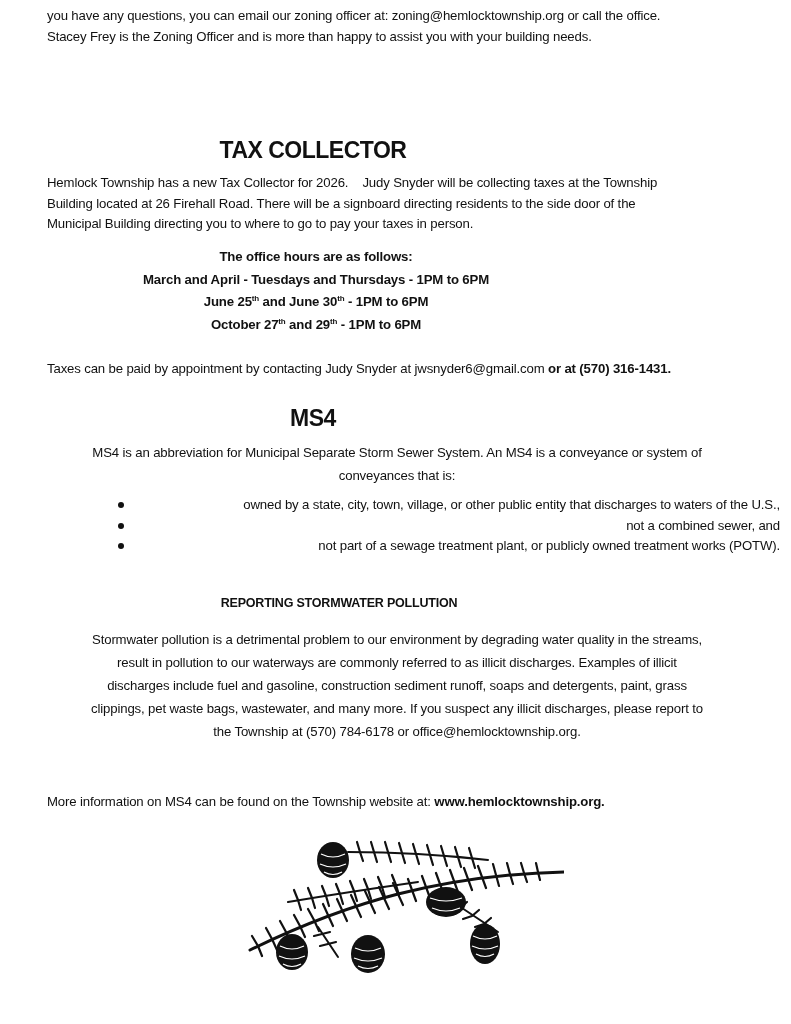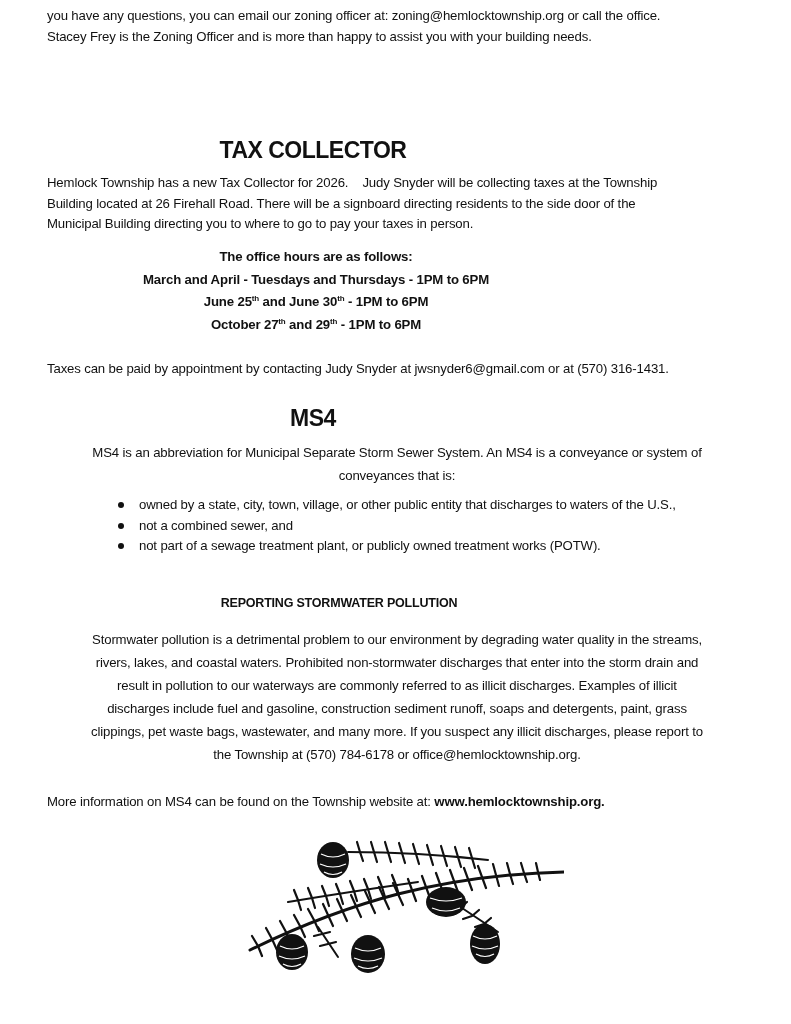--- a/index.html
+++ b/index.html
@@ -23,21 +23,21 @@
       position: absolute; left: 0; width: 632px; text-align: center;
       font-weight: bold; font-size: 13.2px; letter-spacing: -0.15px;
     }
     .center-block div { height: 22.5px; line-height: 22.5px; }
     sup { font-size: 8px; line-height: 0; vertical-align: 5px; }
     ul.bullets {
       position: absolute; left: 100px; top: 495px; width: 680px;
       margin: 0; padding: 0; list-style: none;
       font-size: 13.2px; letter-spacing: -0.15px;
     }
-    ul.bullets li { position: relative; padding-left: 39px; height: 20.5px; line-height: 20.5px; }
+    ul.bullets li { position: relative; padding-left: 39px; height: 20.5px; line-height: 20.5px; text-align: right; }
     ul.bullets li .dot {
       position: absolute; left: 18px; top: 7px; width: 6px; height: 6px;
       border-radius: 50%; background: #111111;
     }
     .subhead {
       position: absolute; left: 0; width: 678px; text-align: center;
       font-weight: bold; font-size: 12.5px; letter-spacing: -0.2px;
     }
     a.link { color: #111111; text-decoration: none; }
     .bold { font-weight: bold; }
@@ -66,41 +66,40 @@
     <div>March and April - Tuesdays and Thursdays - 1PM to 6PM</div>
     <div>
       <span>June 25</span><sup>th</sup><span style="white-space:pre;"> and June 30</span><sup>th</sup><span style="white-space:pre;"> - 1PM to 6PM</span>
     </div>
     <div>
       <span>October 27</span><sup>th</sup><span style="white-space:pre;"> and 29</span><sup>th</sup><span style="white-space:pre;"> - 1PM to 6PM</span>
     </div>
   </div>
 
   <div class="p" style="top:359px;">
-    <span style="white-space:pre;">Taxes can be paid by appointment by contacting Judy Snyder at </span><a class="link">jwsnyder6@gmail.com</a><span style="white-space:pre;"> or at (570) 316-1431.</span>
+    <span style="white-space:pre;">Taxes can be paid by appointment by contacting Judy Snyder at </span><a class="link">jwsnyder6@gmail.com</a><span style="white-space:pre;font-weight:bold;"> or at (570) 316-1431.</span>
   </div>
 
   <h1 class="h1" style="top:405px;">MS4</h1>
 
   <div class="p wide" style="top:441px;">
     <div>MS4 is an abbreviation for Municipal Separate Storm Sewer System. An MS4 is a conveyance or system of</div>
     <div>conveyances that is:</div>
   </div>
 
   <ul class="bullets">
     <li><span class="dot"></span><span>owned by a state, city, town, village, or other public entity that discharges to waters of the U.S.,</span></li>
     <li><span class="dot"></span><span>not a combined sewer, and</span></li>
     <li><span class="dot"></span><span>not part of a sewage treatment plant, or publicly owned treatment works (POTW).</span></li>
   </ul>
 
   <div class="subhead" style="top:596px;">REPORTING STORMWATER POLLUTION</div>
 
   <div class="p wide" style="top:628px;">
     <div>Stormwater pollution is a detrimental problem to our environment by degrading water quality in the streams,</div>
-    <div>rivers, lakes, and coastal waters. Prohibited non-stormwater discharges that enter into the storm drain and</div>
     <div>result in pollution to our waterways are commonly referred to as illicit discharges. Examples of illicit</div>
     <div>discharges include fuel and gasoline, construction sediment runoff, soaps and detergents, paint, grass</div>
     <div>clippings, pet waste bags, wastewater, and many more. If you suspect any illicit discharges, please report to</div>
     <div>the Township at (570) 784-6178 or office@hemlocktownship.org.</div>
   </div>
 
   <div class="p" style="top:792px;">
     <span style="white-space:pre;">More information on MS4 can be found on the Township website at: </span><a class="link bold">www.hemlocktownship.org.</a>
   </div>
 

